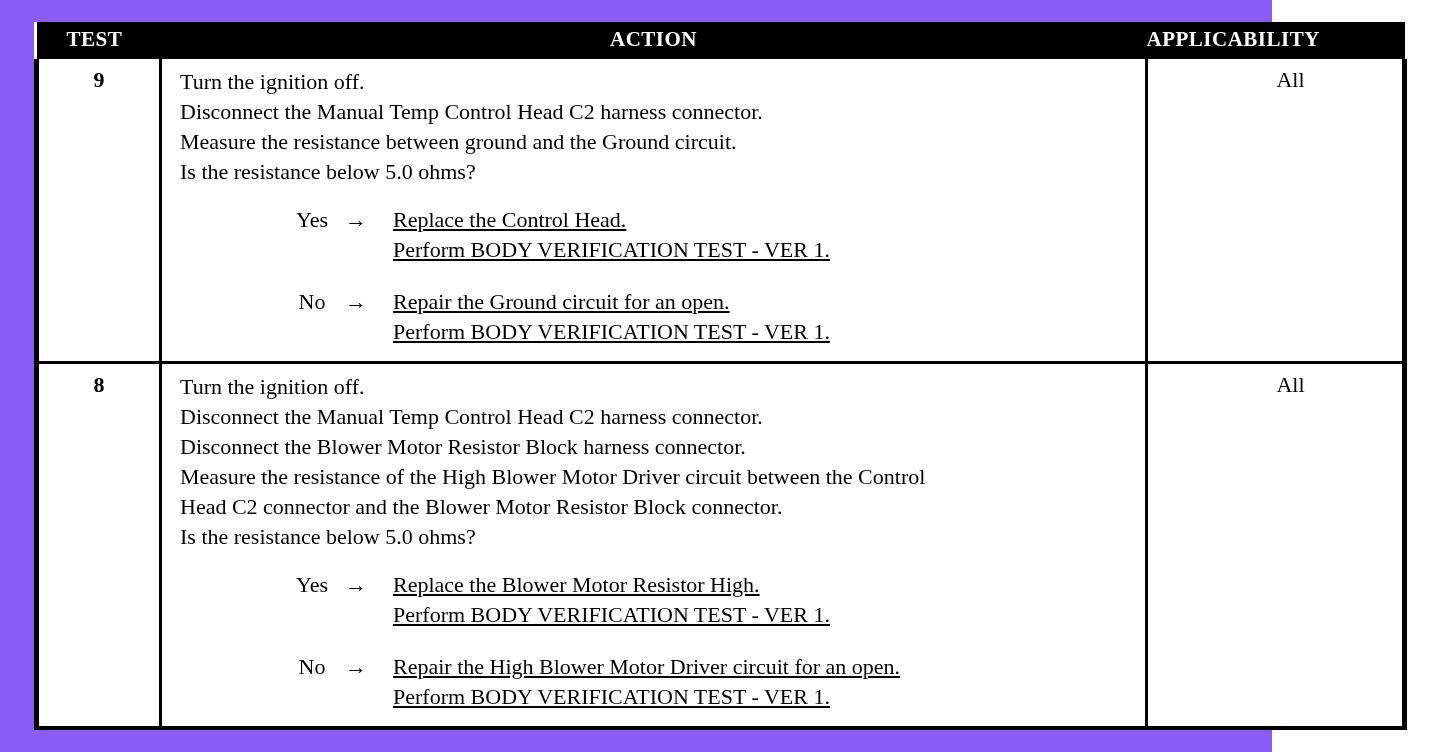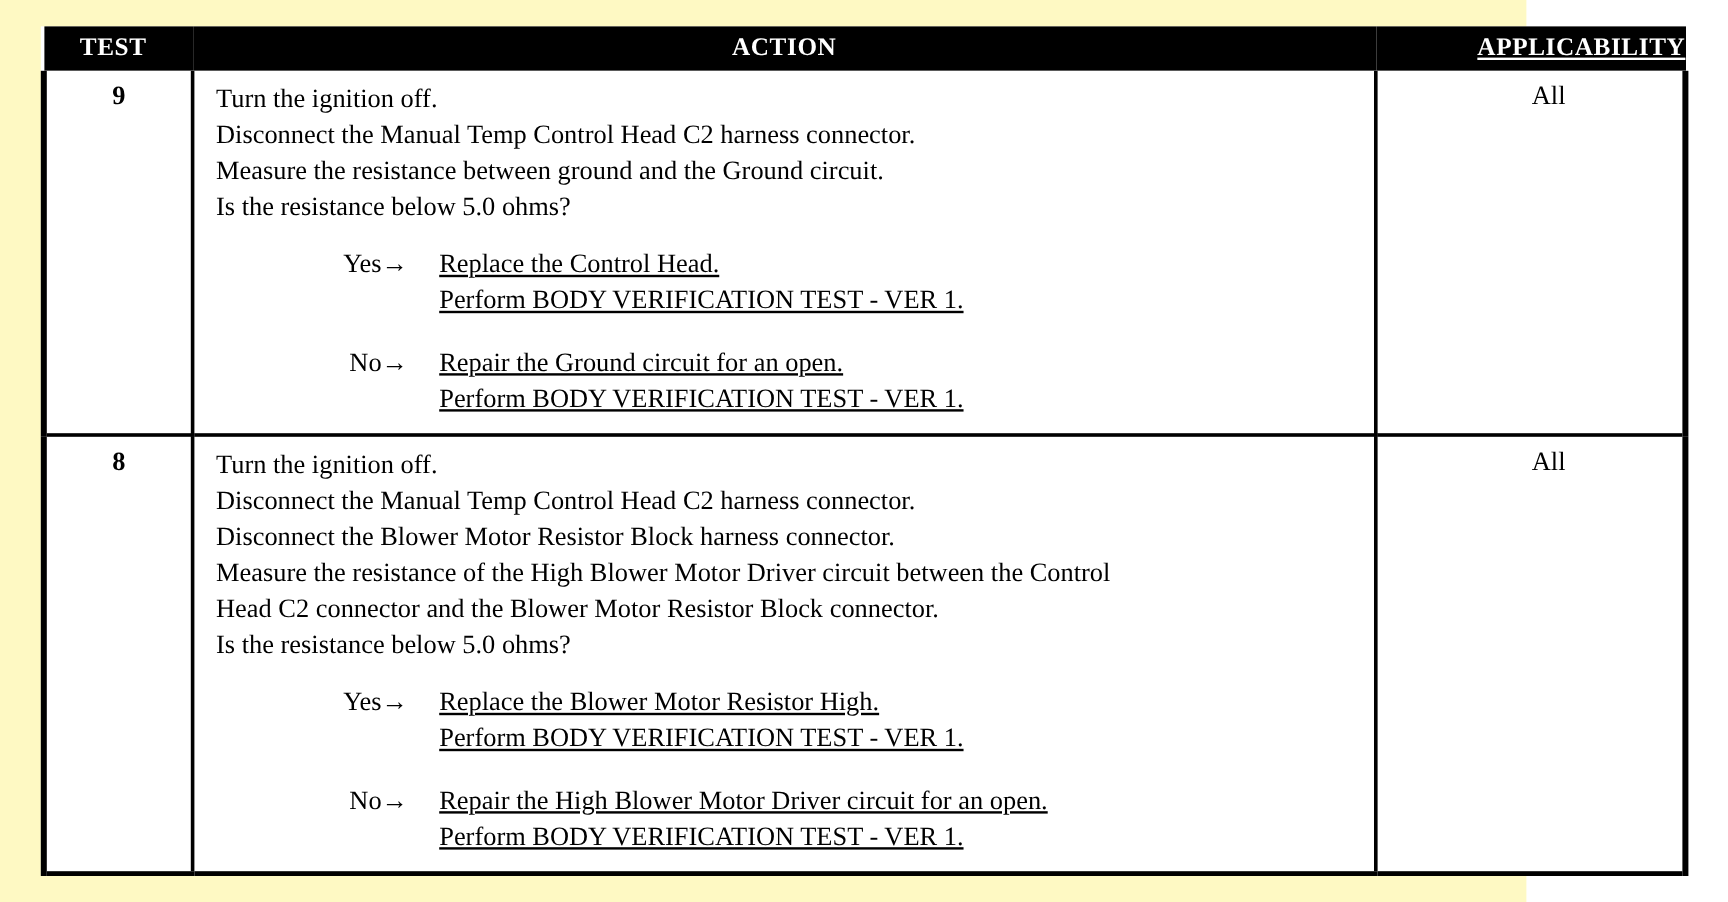--- a/index.html
+++ b/index.html
@@ -13,21 +13,21 @@
     height: 752px;
     font-family: "Liberation Serif", "DejaVu Serif", serif;
     color: #000000;
     overflow: hidden;
   }
 
   .page {
     position: relative;
     width: 1272px;
     height: 752px;
-    background: #fef9c3;
+    background: #8b5cf6;
   }
 
   
   .diag-table {
     position: absolute;
     left: 34px;
     top: 22px;
     width: 1368px;
     border-collapse: collapse;
     table-layout: fixed;
@@ -44,21 +44,21 @@
     color: #ffffff;
     font-weight: bold;
     font-size: 21px;
     letter-spacing: 0.5px;
     padding: 5px 0 7px 0;
     border: none;
     vertical-align: middle;
   }
   th.h-test   { text-align: left;   padding-left: 30px; }
   th.h-action { text-align: center; }
-  th.h-app    { text-align: right; text-decoration: underline; }
+  th.h-app    { text-align: left; }
 
   
   tbody td {
     vertical-align: top;
     background: #ffffff;
     border-left: 5px solid #000000;
     border-right: 5px solid #000000;
     border-bottom: 4px solid #000000;
   }
   tbody tr.row-mid td   { border-bottom: 3px solid #000000; }
@@ -94,24 +94,24 @@
 
   .branch {
     display: flex;
     align-items: flex-start;
     margin-bottom: 22px;
   }
   .branch:last-child { margin-bottom: 0; }
 
   .branch-label {
     width: 66px;
-    margin-left: 72px;
+    margin-left: 99px;
     font-size: 22px;
     line-height: 30px;
-    text-align: right;
+    text-align: center;
     flex: none;
   }
   .branch-arrow {
     width: 48px;
     font-size: 22px;
     line-height: 30px;
     text-align: left;
     flex: none;
   }
   .branch-body { flex: 1 1 auto; text-decoration: underline; }

